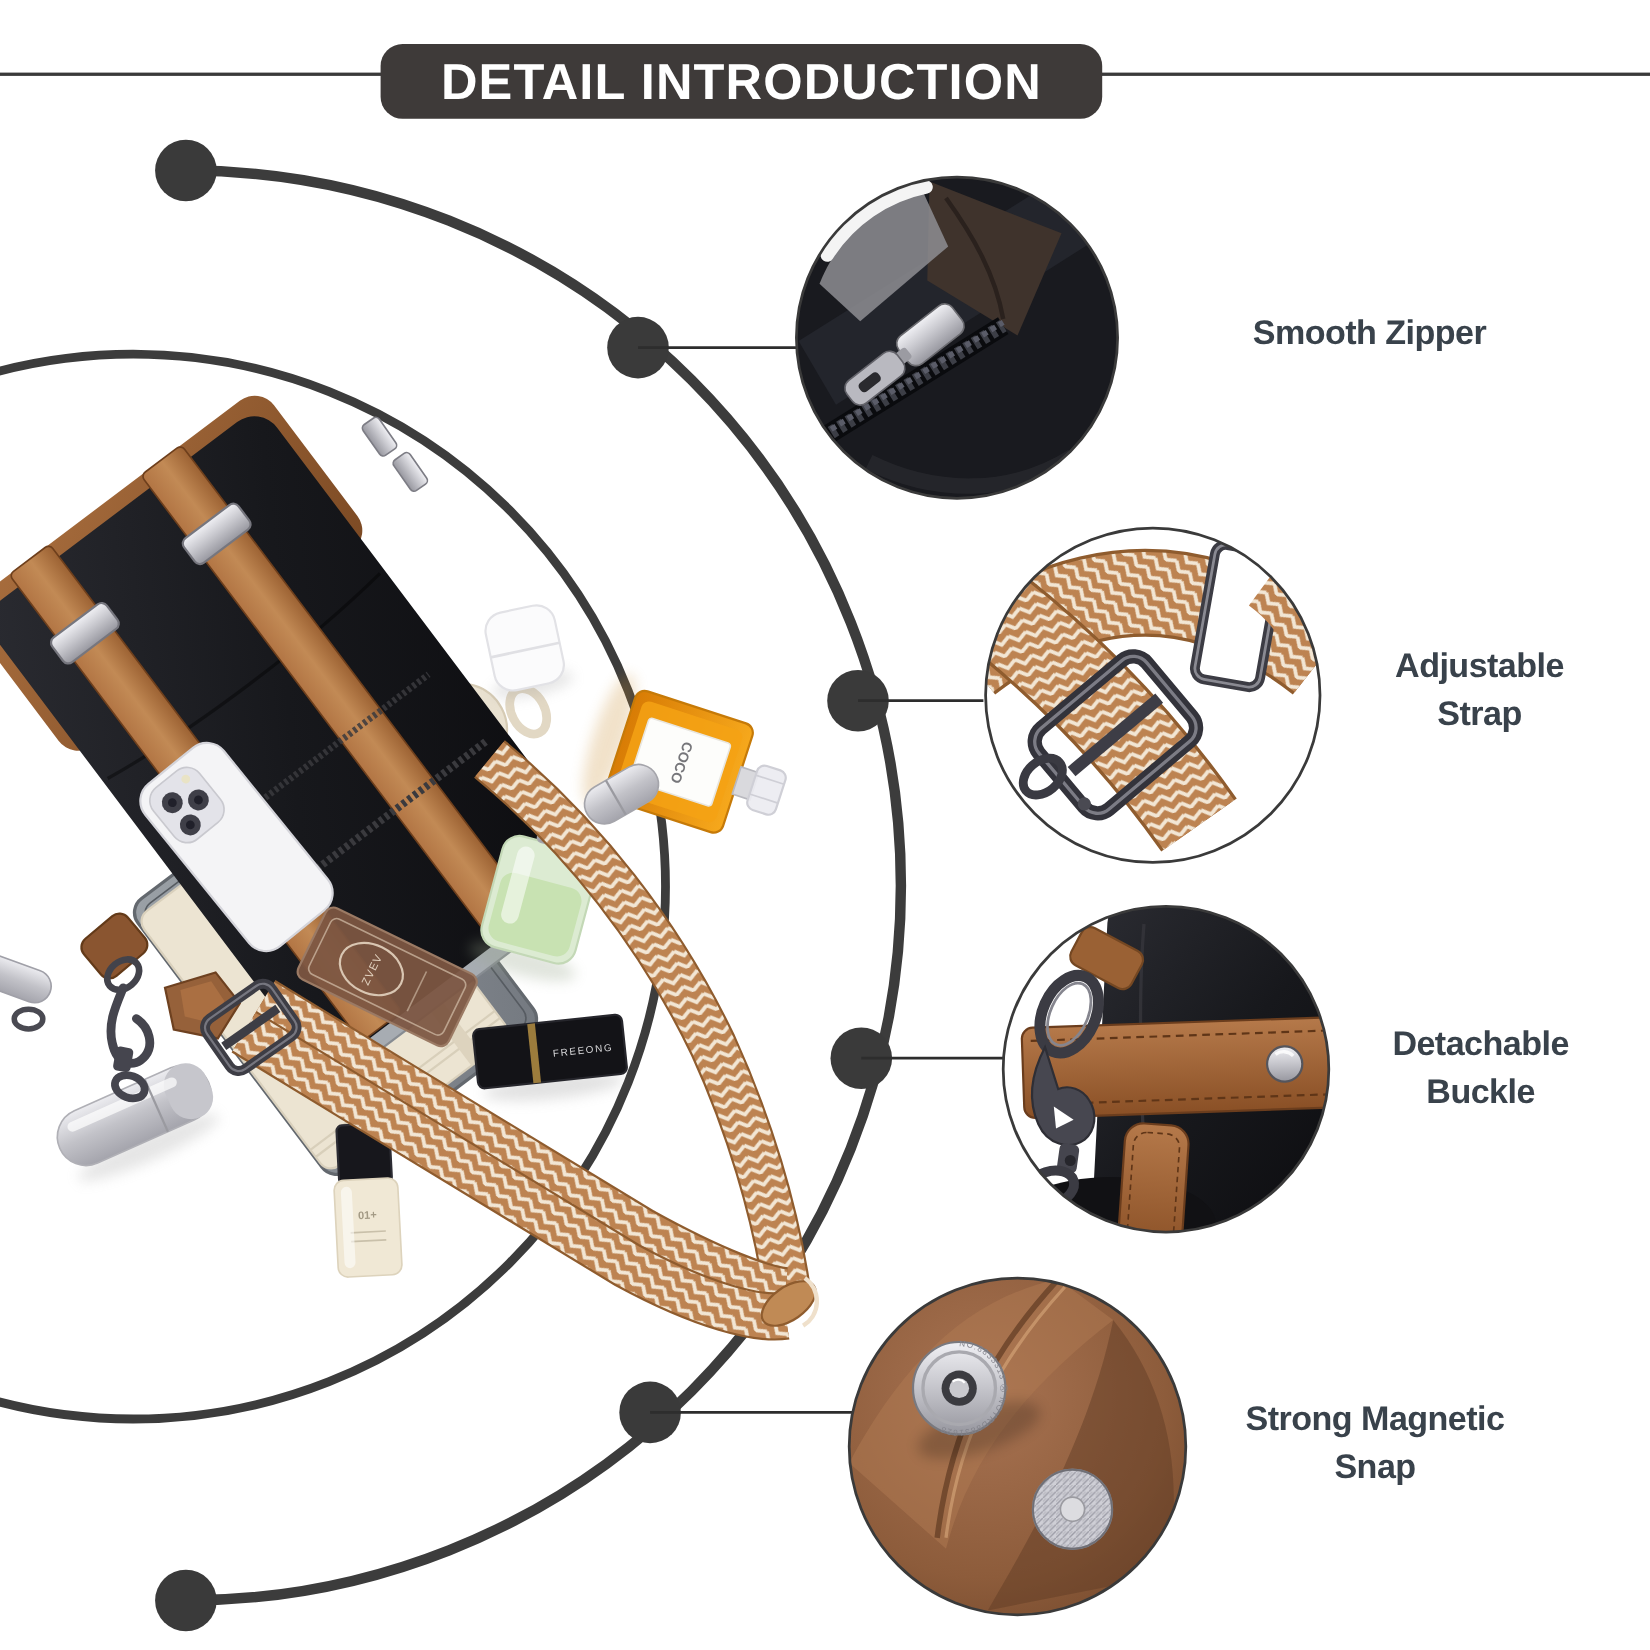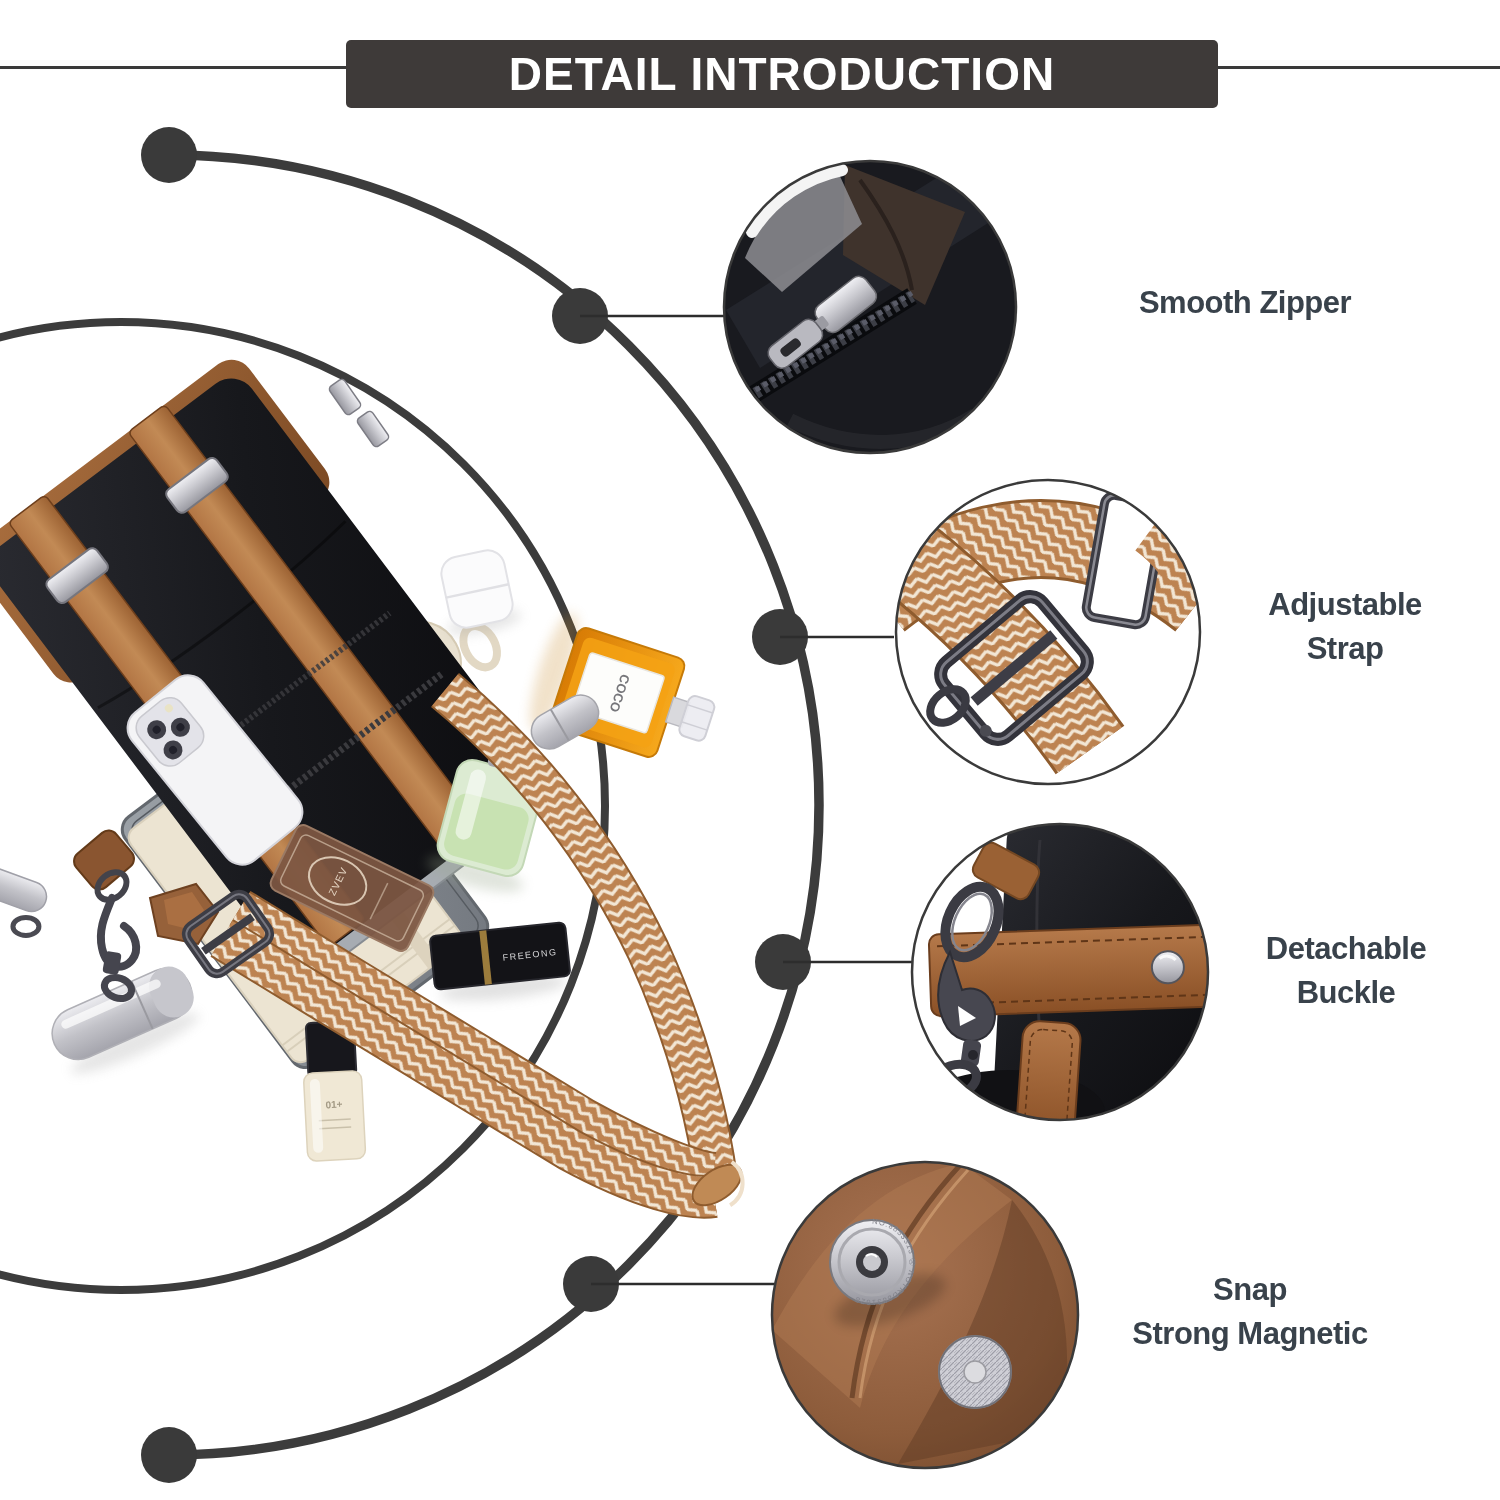--- a/index.html
+++ b/index.html
@@ -1,22 +1,22 @@
 <!DOCTYPE html>
 <html><head>
 <meta charset="utf-8">
 <style>
   html,body{margin:0;padding:0;background:#ffffff;}
   body{width:1500px;height:1500px;position:relative;overflow:hidden;
        font-family:"Liberation Sans",sans-serif;}
   .stage{position:absolute;inset:0;}
   svg{position:absolute;left:0;top:0;}
   .title-line{position:absolute;left:0;top:66px;width:1500px;height:3px;background:#3a3a3a;}
-  .banner{position:absolute;left:346px;top:40px;width:872px;height:68px;background:#3e3a39;
-          border-radius:5px;display:flex;align-items:center;justify-content:center;}
+  .banner{position:absolute;left:346px;top:40px;width:656px;height:68px;background:#3e3a39;
+          border-radius:20px;display:flex;align-items:center;justify-content:center;}
   .banner span{color:#ffffff;font-size:46px;font-weight:700;letter-spacing:1px;white-space:nowrap;}
   .callout-label{position:absolute;width:420px;text-align:center;color:#39424b;
                  font-size:31px;font-weight:700;line-height:44px;letter-spacing:-0.5px;}
   .lab-zipper{left:1035px;top:281px;}
   .lab-strap {left:1135px;top:583px;}
   .lab-buckle{left:1136px;top:927px;}
   .lab-snap  {left:1040px;top:1268px;}
 </style>
 </head>
 <body>
@@ -381,17 +381,17 @@
   </div>
   <div class="callout-label lab-strap">
     <div>Adjustable</div>
     <div>Strap</div>
   </div>
   <div class="callout-label lab-buckle">
     <div>Detachable</div>
     <div>Buckle</div>
   </div>
   <div class="callout-label lab-snap">
+    <div>Strong Magnetic</div>
     <div>Snap</div>
-    <div>Strong Magnetic</div>
   </div>
 
 </div>
 
 </body></html>

